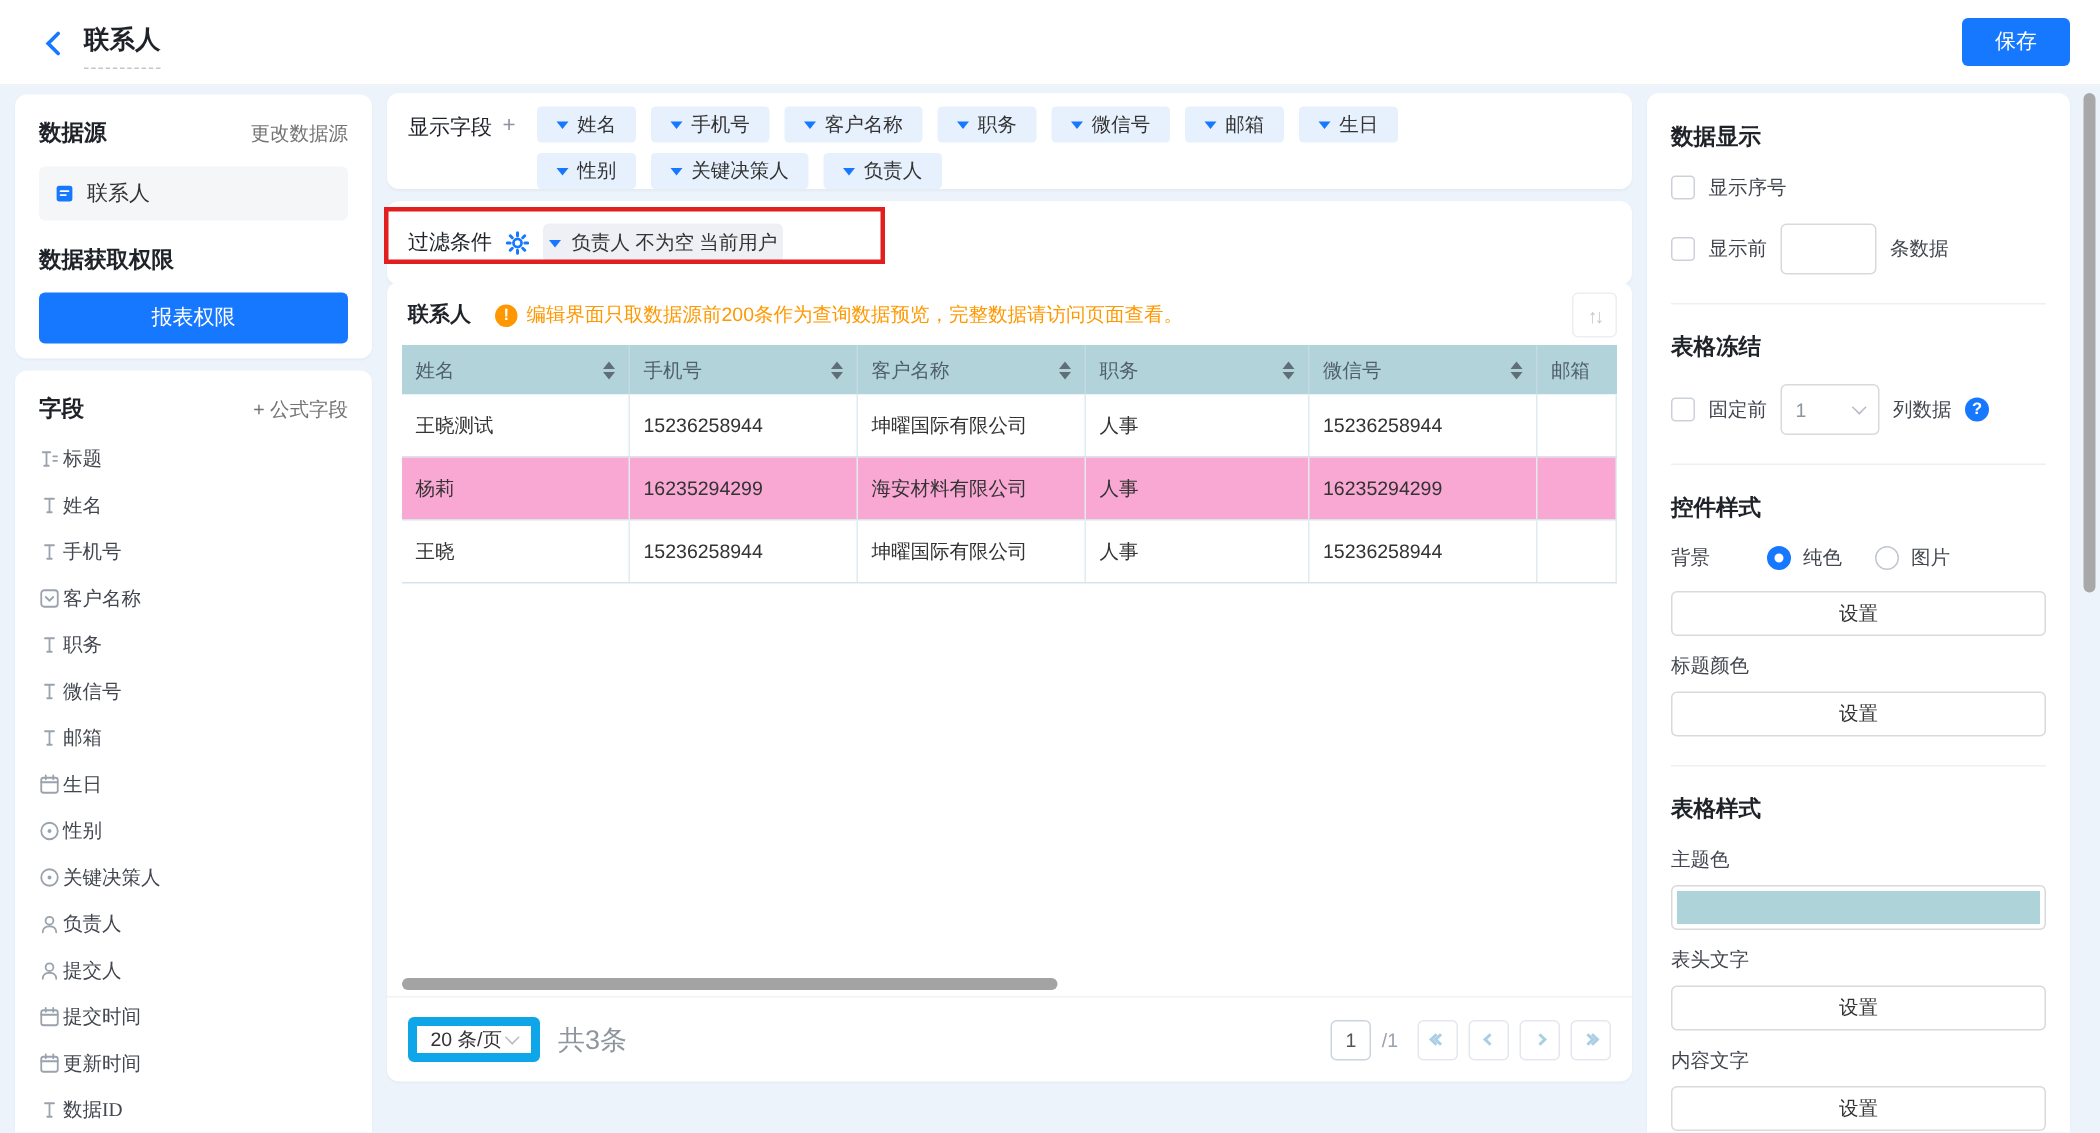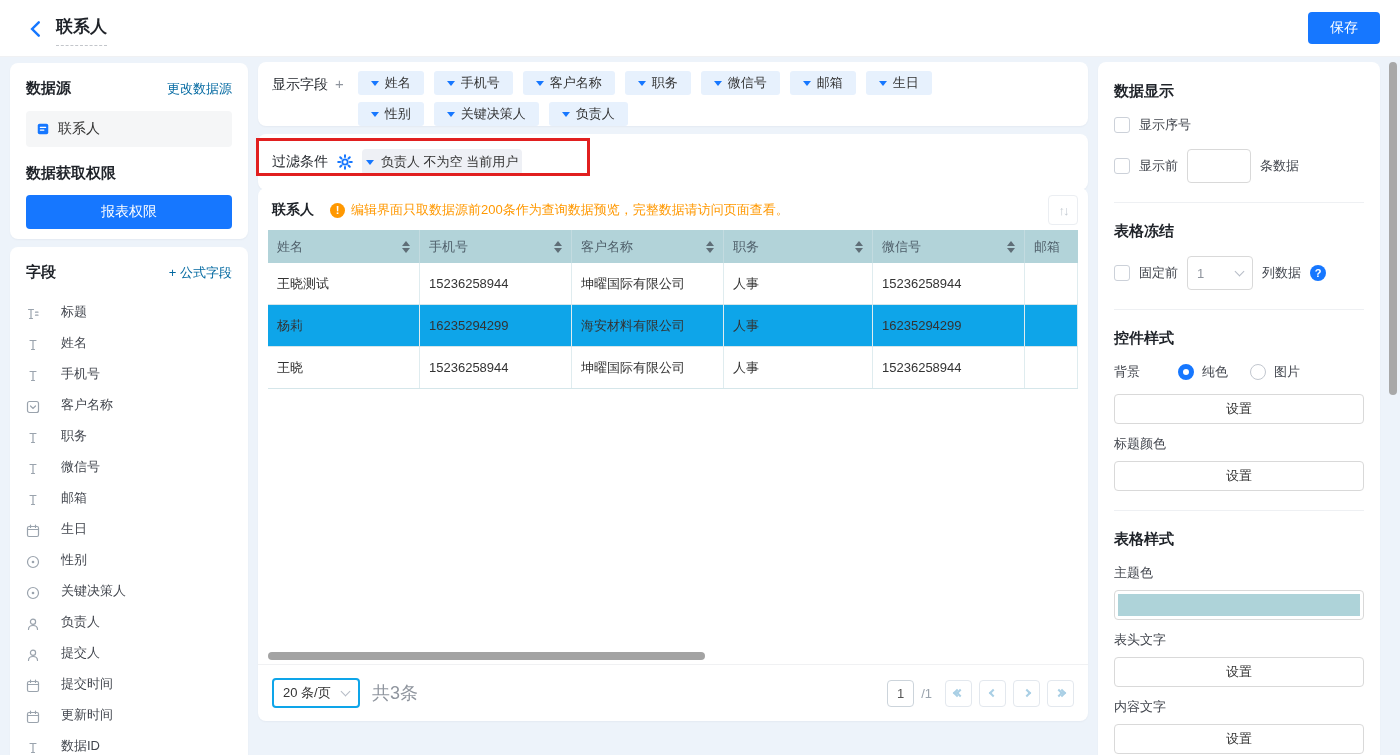--- a/index.html
+++ b/index.html
@@ -10,31 +10,31 @@
   
   .topbar { position:absolute; left:0; top:0; width:1400px; height:57px; background:#fff; border-bottom:1px solid #f0f1f3; z-index:5; }
   .back-btn { position:absolute; left:26px; top:19px; width:20px; height:20px; cursor:pointer; }
   .page-title { position:absolute; left:56px; top:15px; font-size:17px; font-weight:bold; color:#1f2329; padding-bottom:7px; border-bottom:1px dashed #c3c6cb; }
   .save-btn { position:absolute; right:20px; top:12px; width:72px; height:32px; background:#1677ff; color:#fff; font-size:14px; border:none; border-radius:4px; cursor:pointer; }
 
   
   .card { position:absolute; background:#fff; border-radius:8px; box-shadow:0 1px 2px rgba(31,35,41,.04); }
   .card-h { font-size:15px; font-weight:bold; color:#1f2329; }
   .hrow { display:flex; align-items:center; justify-content:space-between; }
-  .blue-link { color:#0369a1; font-size:13px; text-decoration:none; cursor:pointer; }
+  .blue-link { color:#737373; font-size:13px; text-decoration:none; cursor:pointer; }
 
   
   .card-ds { left:10px; top:63px; width:238px; height:176px; padding:16px; }
   .ds-box { margin-top:13px; height:36px; background:#f5f6f7; border-radius:4px; display:flex; align-items:center; gap:8px; padding:0 10px; font-size:14px; color:#333; }
   .perm-h { margin-top:17px; }
   .perm-btn { margin-top:12px; width:100%; height:34px; background:#1677ff; color:#fff; font-size:14px; border:none; border-radius:4px; cursor:pointer; }
 
   .card-fields { left:10px; top:247px; width:238px; height:540px; padding:16px; }
   .fields-list { list-style:none; margin-top:8px; }
-  .fields-list li { display:flex; align-items:flex-end; gap:21px; height:31px; font-size:13px; color:#42464e; cursor:grab; }
+  .fields-list li { display:flex; align-items:center; gap:2px; height:31px; font-size:13px; color:#42464e; cursor:grab;font-family:Liberation Serif, serif; }
   .fi { width:14px; height:14px; display:inline-flex; align-items:center; justify-content:center; flex:0 0 14px; }
 
   
   .card-display { left:258px; top:62px; width:830px; height:64px; padding:9px 14px; display:flex; align-items:flex-start; }
   .df-label { font-size:14px; color:#1f2329; margin-top:5px; white-space:nowrap; }
   .df-add { font-size:15px; color:#8f959e; margin:4px 0 0 7px; cursor:pointer; }
   .tags { margin-left:14px; width:640px; display:flex; flex-wrap:wrap; gap:7px 10px; }
   .tag { height:24px; display:inline-flex; align-items:center; gap:6px; padding:0 13px; background:#e7f1fd; border-radius:3px; font-size:13px; color:#333; cursor:pointer; white-space:nowrap; }
   .tri-dn { width:0; height:0; border-left:4px solid transparent; border-right:4px solid transparent; border-top:5px solid #1677ff; }
 
@@ -53,30 +53,30 @@
   .sort-box { margin-left:auto; width:30px; height:30px; border:1px solid #ebeef2; border-radius:4px; color:#c3cad1; font-size:13px; display:flex; align-items:center; justify-content:center; cursor:pointer; letter-spacing:-2px; }
 
   .ptable { margin:4px 10px 0; width:810px; font-size:13px; }
   .thead { display:flex; height:33px; background:#b2d3d9; color:#50606b; }
   .th { display:flex; align-items:center; justify-content:space-between; padding:0 9px; border-right:1px solid #c3dbe0; cursor:pointer; }
   .th:last-child { border-right:none; }
   .carets { display:flex; flex-direction:column; gap:2px; }
   .car-up { width:0;height:0;border-left:4px solid transparent;border-right:4px solid transparent;border-bottom:5px solid #5f6e77; }
   .car-dn { width:0;height:0;border-left:4px solid transparent;border-right:4px solid transparent;border-top:5px solid #5f6e77; }
   .trow { display:flex; height:42px; border-bottom:1px solid #d5e6ea; background:#fff; }
-  .trow.alt { background:#0ea5e9; }
+  .trow.alt { background:#f9a8d4; }
   .td { display:flex; align-items:center; padding:0 9px; border-right:1px solid #dfecef; color:#333; overflow:hidden; white-space:nowrap; }
   .c0,.c1,.c2 { width:152px; flex:0 0 152px; }
   .c3 { width:149px; flex:0 0 149px; }
   .c4 { width:152px; flex:0 0 152px; }
   .c5 { flex:1; }
 
   .hscroll { position:absolute; left:10px; top:464px; width:437px; height:8px; background:#a3a3a3; border-radius:4px; cursor:pointer; }
   .pager { position:absolute; left:0; bottom:0; width:100%; height:57px; border-top:1px solid #f0f1f3; display:flex; align-items:center; padding:0 14px; }
-  .psize { width:88px; height:30px; border:2px solid #0ea5e9; border-radius:4px; display:flex; align-items:center; justify-content:space-between; padding:0 9px; font-size:13px; color:#333; cursor:pointer; }
+  .psize { width:88px; height:30px; border:6px solid #0ea5e9; border-radius:4px; display:flex; align-items:center; justify-content:space-between; padding:0 9px; font-size:13px; color:#333; cursor:pointer; }
   .chev { width:7px; height:7px; border-right:1.5px solid #b6bcc6; border-bottom:1.5px solid #b6bcc6; transform:rotate(45deg); margin-top:-4px; }
   .total { margin-left:12px; font-size:18px; color:#8f959e; }
   .pg-right { margin-left:auto; display:flex; align-items:center; gap:7px; }
   .page-cur { width:27px; height:27px; border:1px solid #ccd4db; border-radius:4px; display:flex; align-items:center; justify-content:center; font-size:13px; color:#555; }
   .page-suffix { font-size:13px; color:#9aa3ad; margin-right:6px; }
   .pg-btn { width:27px; height:27px; border:1px solid #e3e8ee; border-radius:4px; background:#fff; display:flex; align-items:center; justify-content:center; gap:0; cursor:pointer; }
   .pgc { width:6px; height:6px; border-left:2px solid #a9cfe5; border-bottom:2px solid #a9cfe5; display:inline-block; }
   .pgc.l { transform:rotate(45deg); }
   .pgc.r { transform:rotate(-135deg); }
   .pg-btn .pgc + .pgc { margin-left:-3px; }

